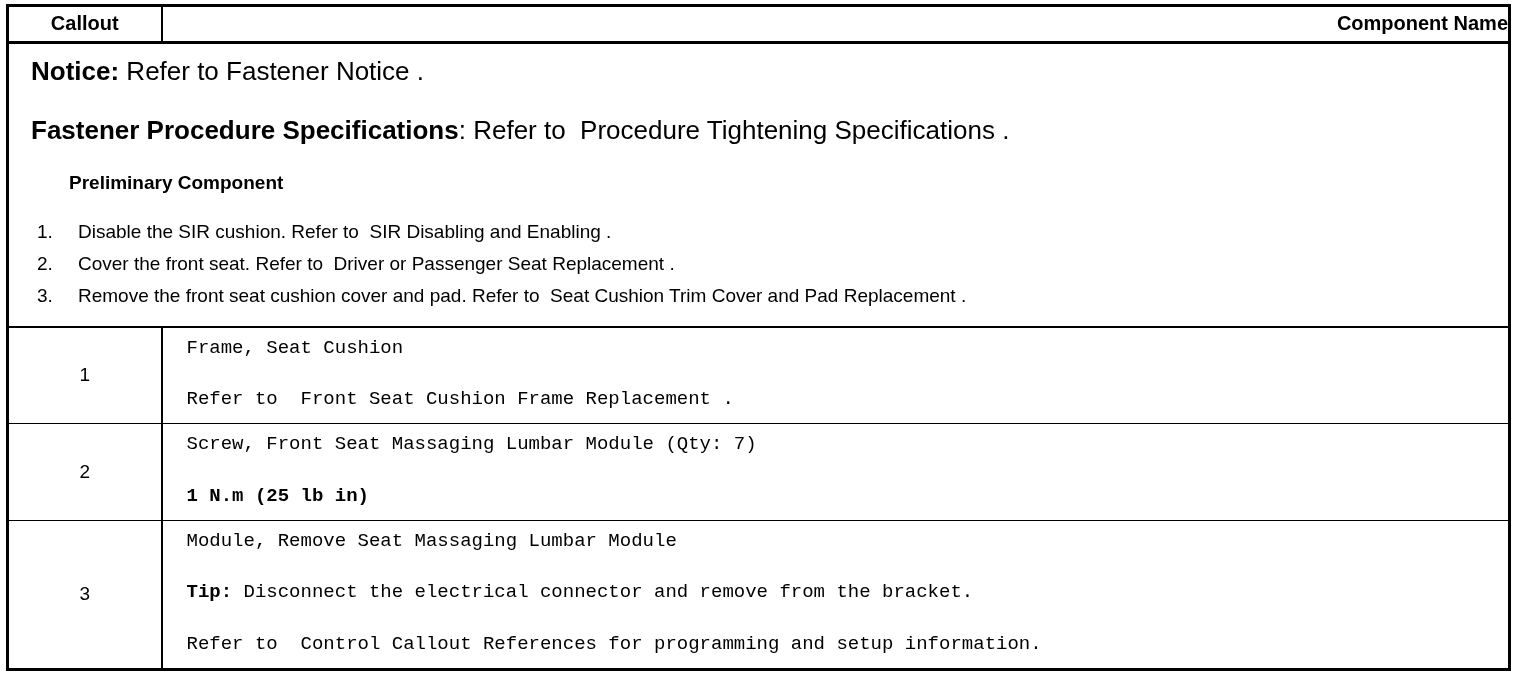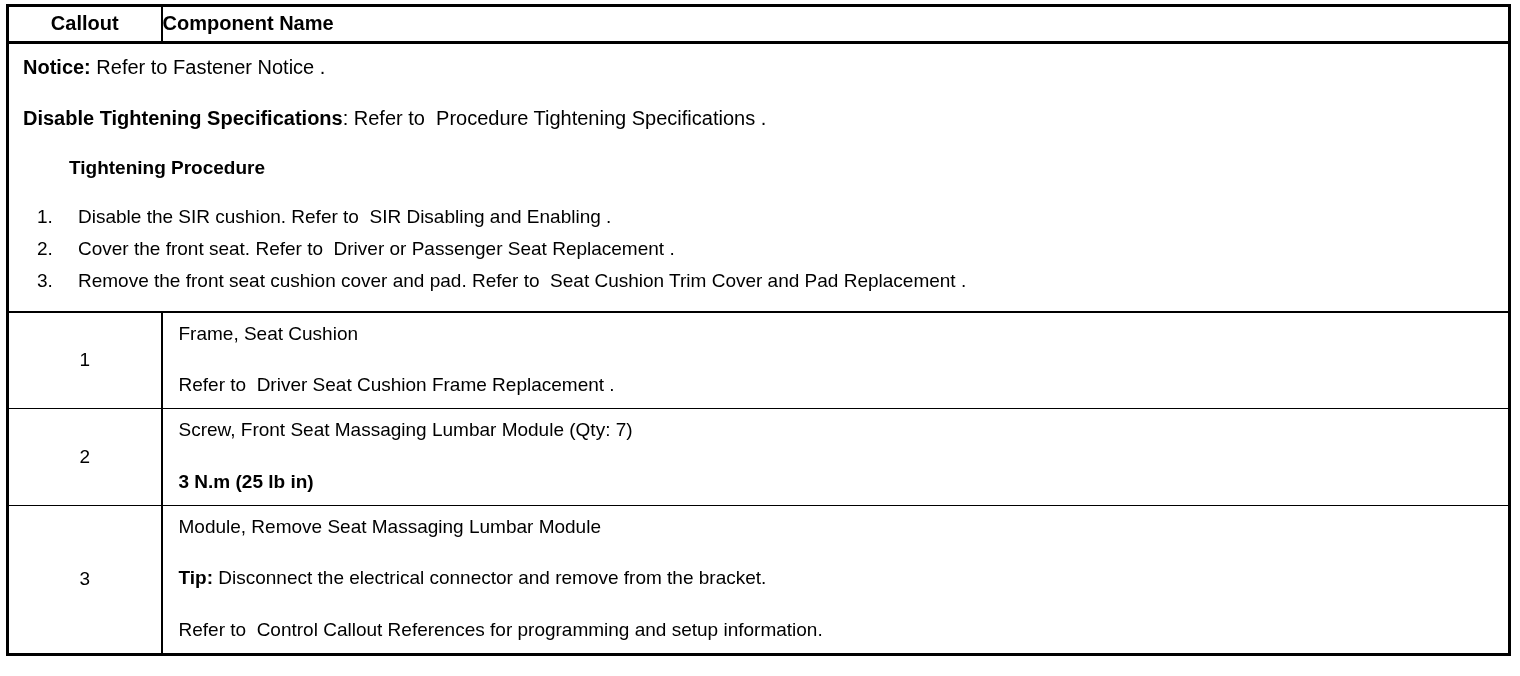--- a/index.html
+++ b/index.html
@@ -40,35 +40,35 @@
     padding: 5px 0 7px 0;
     border-bottom: 3px solid #000;
     vertical-align: middle;
     line-height: 1.1;
   }
   th.th-callout {
     text-align: center;
     border-right: 2px solid #000;
   }
   th.th-name {
-    text-align: left;
+    text-align: right;
   }
 
   
   tr.notice-row td {
     border-bottom: 2px solid #000;
     padding: 8px 10px 12px 6px;
     vertical-align: top;
   }
 
   .notice-line,
   .spec-line {
-    font-size: 20px;
+    font-size: 26px;
     line-height: 1.25;
-    margin: 3px 0 0 8px;
+    margin: 3px 0 0 16px;
     white-space: pre-wrap;
   }
   .spec-line { margin-top: 26px; }
 
   .bold { font-weight: bold; }
 
   .prelim-heading {
     font-size: 19px;
     font-weight: bold;
     margin: 26px 0 0 54px;
@@ -103,22 +103,23 @@
   }
   tr.item-row td.cell-name {
     vertical-align: top;
     padding: 9px 10px 11px 8px;
   }
   tr.item-row.sep td { border-bottom: 1.5px solid #000; }
 
   .item-line {
     font-size: 19px;
     line-height: 1.25;
-    margin: 0 0 0 8px;
+    margin: 0 0 0 16px;
     white-space: pre-wrap;
+    font-family: Liberation Mono, monospace;
   }
   .item-line + .item-line { margin-top: 28px; }
 </style>
 </head>
 <body>
 
 <div class="sheet">
   <table class="callout-table">
     <colgroup>
       <col class="col-callout">
@@ -132,46 +133,46 @@
       </tr>
     </thead>
 
     <tbody>
 
       <tr class="notice-row">
         <td colspan="2">
 
           <p class="notice-line"><span class="bold">Notice:</span><span> Refer to Fastener Notice .</span></p>
 
-          <p class="spec-line"><span class="bold">Disable Tightening Specifications</span><span>: Refer to  Procedure Tightening Specifications .</span></p>
+          <p class="spec-line"><span class="bold">Fastener Procedure Specifications</span><span>: Refer to  Procedure Tightening Specifications .</span></p>
 
-          <p class="prelim-heading">Tightening Procedure</p>
+          <p class="prelim-heading">Preliminary Component</p>
 
           <ol class="prelim-list">
             <li><span class="num">1.</span><span>Disable the SIR cushion. Refer to  SIR Disabling and Enabling .</span></li>
             <li><span class="num">2.</span><span>Cover the front seat. Refer to  Driver or Passenger Seat Replacement .</span></li>
             <li><span class="num">3.</span><span>Remove the front seat cushion cover and pad. Refer to  Seat Cushion Trim Cover and Pad Replacement .</span></li>
           </ol>
 
         </td>
       </tr>
 
       <tr class="item-row sep">
         <td class="cell-callout">1</td>
         <td class="cell-name">
           <p class="item-line">Frame, Seat Cushion</p>
-          <p class="item-line">Refer to  Driver Seat Cushion Frame Replacement .</p>
+          <p class="item-line">Refer to  Front Seat Cushion Frame Replacement .</p>
         </td>
       </tr>
 
       <tr class="item-row sep">
         <td class="cell-callout">2</td>
         <td class="cell-name">
           <p class="item-line">Screw, Front Seat Massaging Lumbar Module (Qty: 7)</p>
-          <p class="item-line bold">3 N.m (25 lb in)</p>
+          <p class="item-line bold">1 N.m (25 lb in)</p>
         </td>
       </tr>
 
       <tr class="item-row">
         <td class="cell-callout">3</td>
         <td class="cell-name">
           <p class="item-line">Module, Remove Seat Massaging Lumbar Module</p>
           <p class="item-line"><span class="bold">Tip:</span><span> Disconnect the electrical connector and remove from the bracket.</span></p>
           <p class="item-line">Refer to  Control Callout References for programming and setup information.</p>
         </td>

